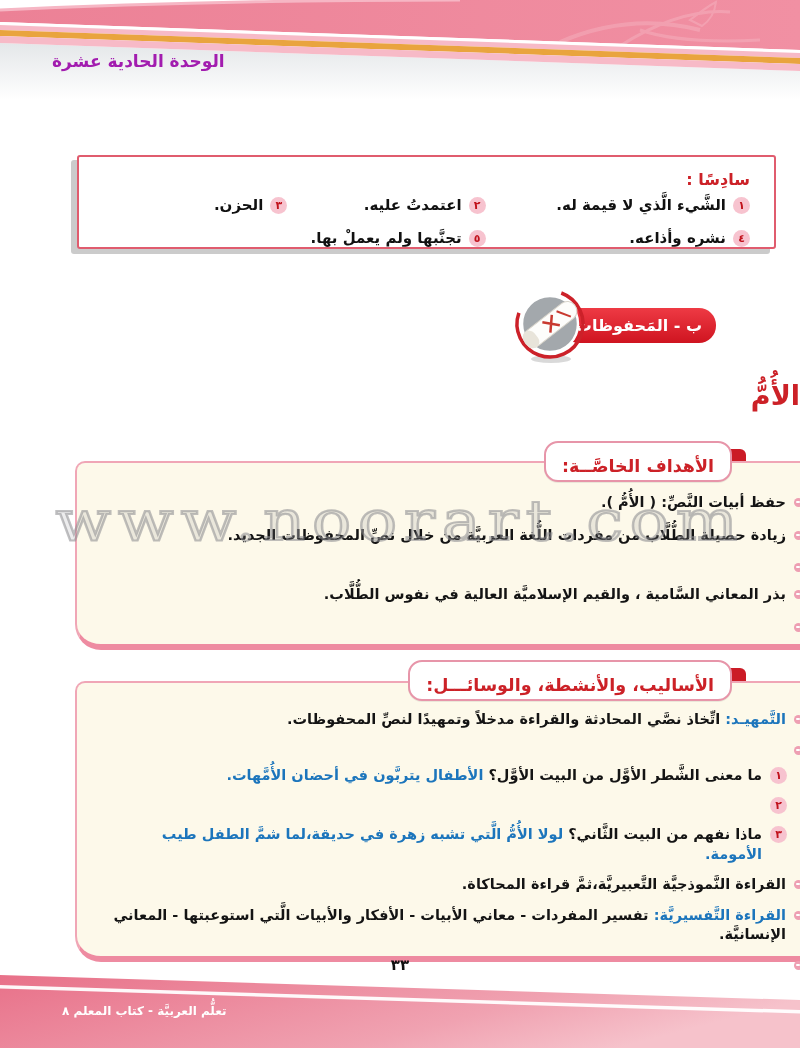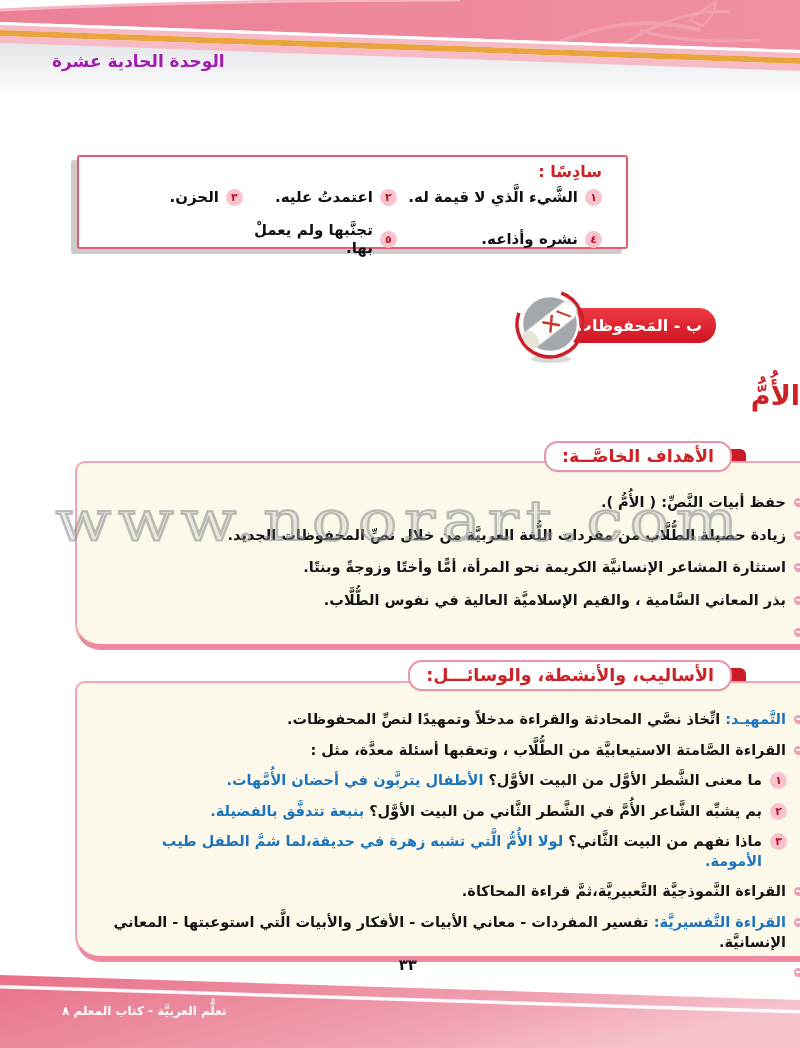--- a/index.html
+++ b/index.html
@@ -8,24 +8,24 @@
     background:#fff;font-family:"DejaVu Sans",sans-serif;
   }
   
   #header-svg{position:absolute;top:0;left:0}
   .unit-title{
     position:absolute;top:51px;left:52px;font-size:17px;font-weight:bold;
     color:#a21caf;direction:rtl;
   }
   
   .sixth-box{
-    position:absolute;left:77px;top:155px;width:551px;height:94px;
+    position:absolute;left:77px;top:155px;width:699px;height:94px;
     background:#fff;border:2px solid #e05c6e;border-radius:3px;
     box-shadow:-6px 5px 0 #cbcbcb;direction:rtl;box-sizing:border-box;
-    padding:5px 24px 0 10px;
+    padding:13px 24px 0 10px;
   }
   .sixth-heading{color:#cc2127;font-weight:bold;font-size:16px;margin-bottom:7px}
   .sixth-grid{display:grid;grid-template-columns:40% 30% 30%;row-gap:15px}
   .sixth-item{display:flex;align-items:center;gap:7px;font-size:15px;font-weight:bold;color:#111}
   .num-circle{
     flex:none;width:17px;height:17px;border-radius:50%;background:#f7c3cf;
     color:#c1121c;font-size:11px;line-height:17px;text-align:center;font-weight:bold;
   }
   
   .badge-pill{
@@ -39,21 +39,21 @@
   .main-title{
     position:absolute;left:30px;top:362px;width:770px;text-align:right;
     font-size:27px;font-weight:bold;color:#cc2127;direction:rtl;
   }
   
   .red-tab{position:absolute;width:60px;height:25px;border-radius:6px;background:#cb1b26}
   #obj-tab{right:54px;top:449px}
   #met-tab{right:54px;top:668px}
   .label-box{
     position:absolute;background:#fff;border:2.5px solid #e795a9;border-radius:14px;
-    padding:3px 16px 4px;font-size:17.5px;font-weight:bold;color:#cc2127;direction:rtl;
+    padding:13px 16px 4px;font-size:17.5px;font-weight:bold;color:#cc2127;direction:rtl;
     box-shadow:0 1px 0 rgba(0,0,0,.07);z-index:2;
   }
   #obj-label{right:68px;top:441px}
   #met-label{right:68px;top:660px}
   
   .cream-box{
     position:absolute;left:75px;width:756px;background:#fdf9ea;
     border:2px solid #f0a6b6;border-bottom:6px solid #ee8ba1;
     border-radius:10px 10px 26px 26px;box-sizing:border-box;direction:rtl;
   }
@@ -65,21 +65,21 @@
     font-size:14.5px;font-weight:bold;color:#141414;line-height:1.35;
   }
   #methods-box .item-list li{margin-bottom:11px}
   .drop{flex:none;width:9px;height:9px;border-radius:50%;background:#ee9fb2;margin-top:5px;position:relative}
   .drop::after{content:"";position:absolute;left:2px;top:3px;width:4px;height:2px;background:#fff;border-radius:1px}
   li .num-circle{margin-top:1px}
   li.indent{padding-right:16px}
   .blue{color:#1c75bc}
   
   .page-number{
-    position:absolute;left:383px;top:956px;width:34px;text-align:right;
+    position:absolute;left:383px;top:956px;width:34px;text-align:center;
     font-size:15px;font-weight:bold;color:#111;
   }
   #footer-svg{position:absolute;left:0;top:972px}
   .book-title{
     position:absolute;left:62px;top:1004px;color:#fff;font-size:12px;
     font-weight:bold;direction:rtl;z-index:2;
   }
   
   .watermark{
     position:absolute;left:-8px;top:488px;width:816px;text-align:center;
@@ -168,21 +168,20 @@
       <li>
         <span class="drop"></span>
         <span>حفظ أبيات النَّصِّ: ( الأُمُّ ).</span>
       </li>
       <li>
         <span class="drop"></span>
         <span>زيادة حصيلة الطُّلَّاب من مفردات اللُّغة العربيَّة من خلال نصِّ المحفوظات الجديد.</span>
       </li>
       <li>
         <span class="drop"></span>
-        <span>استثارة المشاعر الإنسانيَّة الكريمة نحو المرأة، أمًّا وأختًا وزوجةً وبنتًا.</span>
       </li>
       <li>
         <span class="drop"></span>
         <span>بذر المعاني السَّامية ، والقيم الإسلاميَّة العالية في نفوس الطُّلَّاب.</span>
       </li>
       <li>
         <span class="drop"></span>
       </li>
     </ul>
 </section>
@@ -190,29 +189,27 @@
 <div class="red-tab" id="met-tab"></div>
 <div class="label-box" id="met-label">الأساليب، والأنشطة، والوسائـــل:</div>
 <section class="cream-box" id="methods-box">
   <ul class="item-list">
       <li>
         <span class="drop"></span>
         <span><span class="blue">التَّمهيـد: </span><span>اتِّخاذ نصَّي المحادثة والقراءة مدخلاً وتمهيدًا لنصِّ المحفوظات.</span></span>
       </li>
       <li>
         <span class="drop"></span>
-        <span><span>القراءة الصَّامتة الاستيعابيَّة من الطُّلَّاب ، وتعقبها أسئلة معدَّة، مثل :</span></span>
       </li>
       <li class="indent">
         <span class="num-circle">١</span>
         <span><span>ما معنى الشَّطر الأوَّل من البيت الأوَّل؟ </span><span class="blue">الأطفال يتربَّون في أحضان الأُمَّهات.</span></span>
       </li>
       <li class="indent">
         <span class="num-circle">٢</span>
-        <span><span>بم يشبِّه الشَّاعر الأُمَّ في الشَّطر الثَّاني من البيت الأوَّل؟ </span><span class="blue">بنبعة تتدفَّق بالفضيلة.</span></span>
       </li>
       <li class="indent">
         <span class="num-circle">٣</span>
         <span><span>ماذا نفهم من البيت الثَّاني؟ </span><span class="blue">لولا الأُمُّ الَّتي تشبه زهرة في حديقة،لما شمَّ الطفل طيب الأمومة.</span></span>
       </li>
       <li>
         <span class="drop"></span>
         <span><span>القراءة النَّموذجيَّة التَّعبيريَّة،ثمَّ قراءة المحاكاة.</span></span>
       </li>
       <li>

